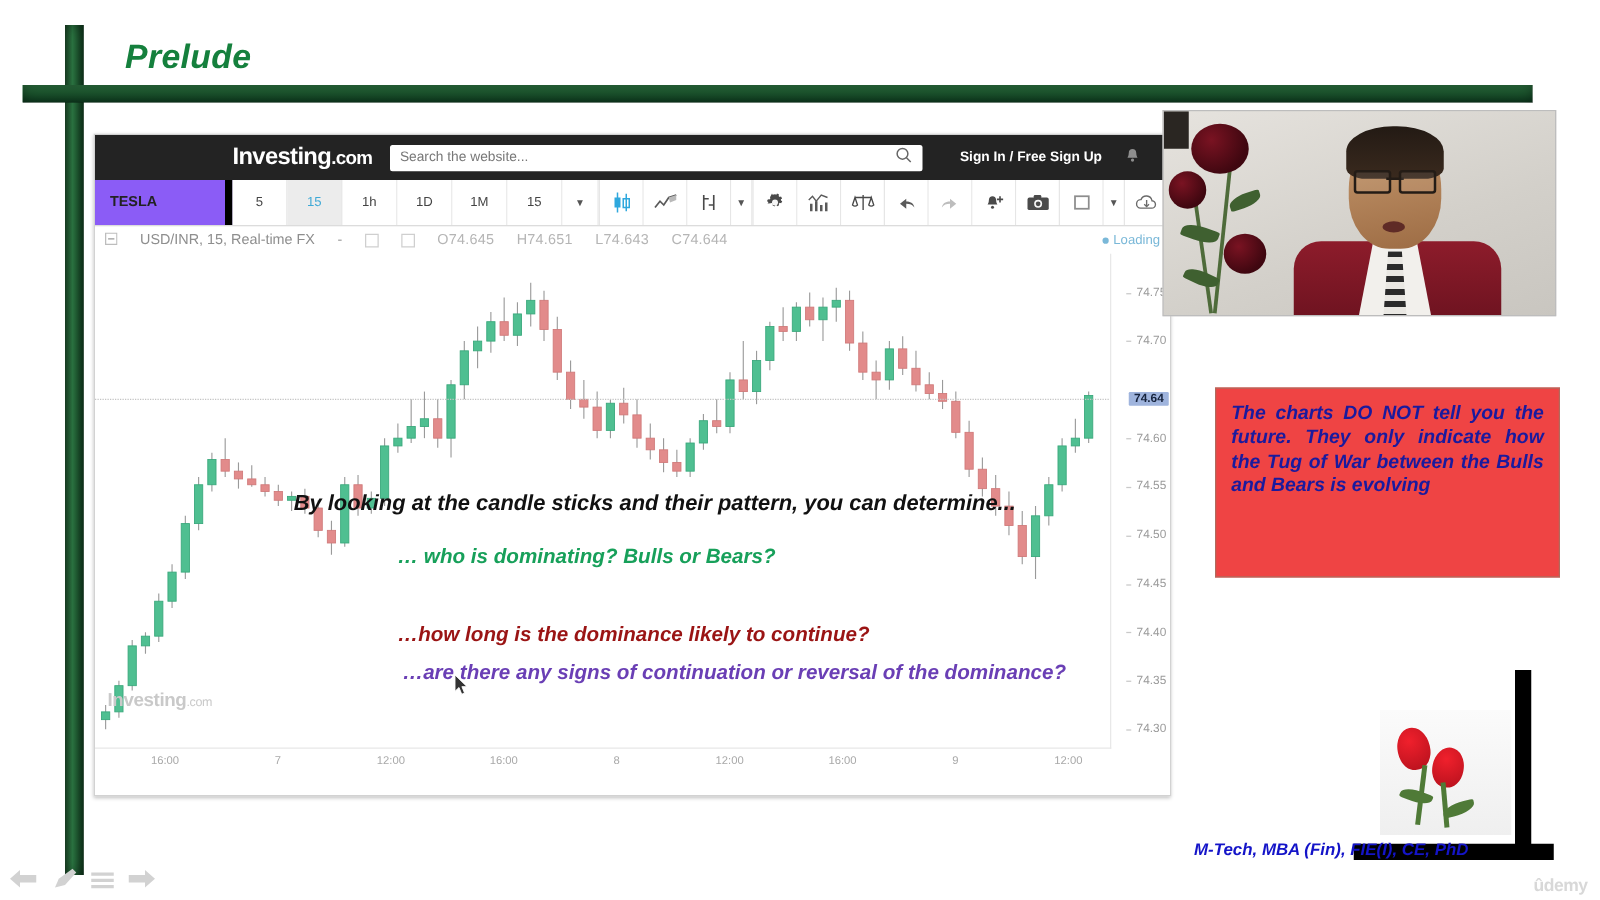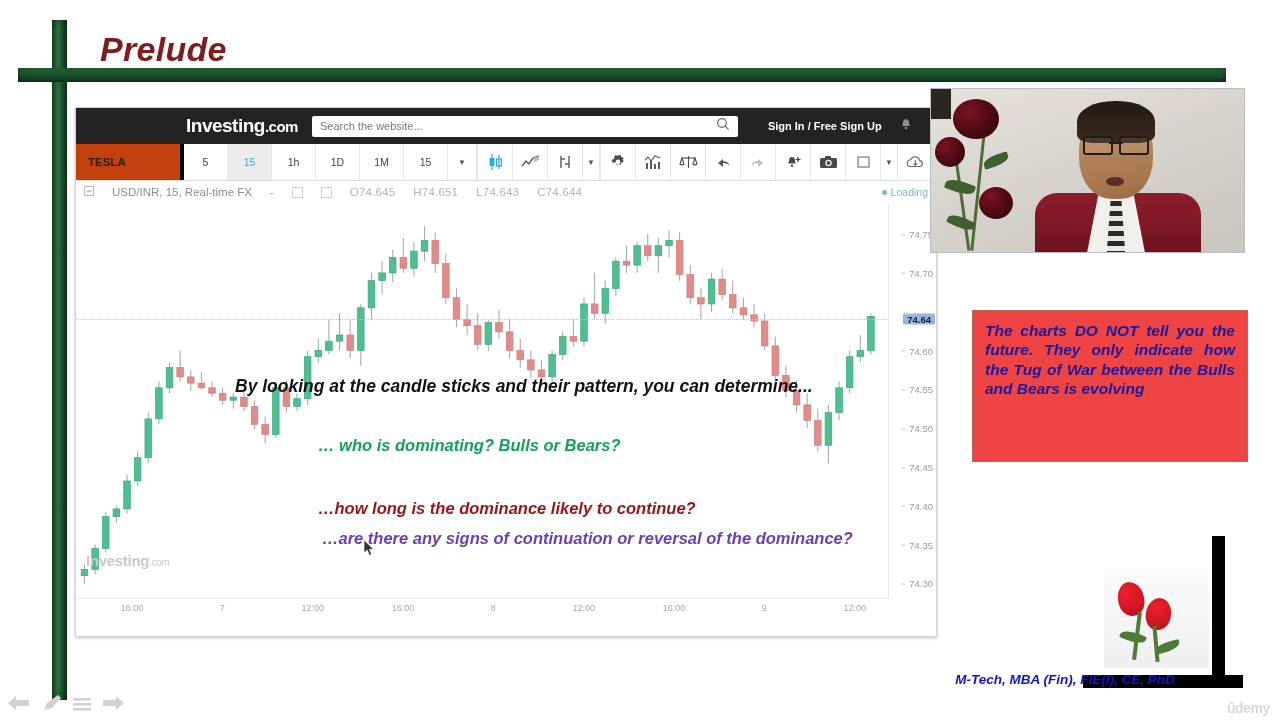--- a/index.html
+++ b/index.html
@@ -9,39 +9,39 @@
   }
   #root{position:absolute;inset:0;}
 
   
   .green-vert{position:absolute;left:52px;top:20px;width:15px;height:680px;
     background:linear-gradient(90deg,#1d4a2a,#2e7d46 40%,#184a28 80%,#0f3a1e);
     box-shadow:inset 0 0 12px rgba(0,0,0,.45);}
   .green-horz{position:absolute;left:18px;top:68px;width:1208px;height:14px;
     background:linear-gradient(180deg,#2b6e3e,#19512b 55%,#0e3a1f);
     box-shadow:inset 0 0 10px rgba(0,0,0,.4);}
-  .slide-title{position:absolute;left:100px;top:30px;font-size:34px;font-weight:bold;
-    font-style:italic;color:#7f1d1d;letter-spacing:.3px;}
+  .slide-title{position:absolute;left:100px;top:30px;font-size:27px;font-weight:bold;
+    font-style:italic;color:#15803d;letter-spacing:.3px;}
 
   
   .win{position:absolute;left:75px;top:107px;width:860px;height:528px;background:#fff;
     border:1px solid #d2d2d2;box-shadow:0 1px 3px rgba(0,0,0,.25);}
   .site-header{height:36px;background:#232323;display:flex;align-items:center;padding:0 10px;}
   .logo{color:#fff;font-size:19px;font-weight:bold;letter-spacing:-.5px;margin-left:100px;}
   .logo .dot{font-size:15px;font-weight:bold;}
   .search-box{flex:0 0 410px;height:21px;background:#fff;border-radius:2px;margin-left:14px;
     display:flex;align-items:center;padding:0 8px;justify-content:space-between;}
   .search-box .ph{font-size:11px;color:#777;}
   .signin{color:#fff;font-size:11px;font-weight:bold;margin-left:30px;white-space:nowrap;}
   .hdr-bell{margin-left:18px;color:#9a9a9a;font-size:13px;}
 
   
   .toolbar{height:36px;background:#f6f6f6;border-bottom:1px solid #dcdcdc;display:flex;align-items:stretch;}
   .tb-sym{display:flex;align-items:center;padding:0 12px;font-size:11.5px;font-weight:bold;color:#222;
-    border-right:4px solid #000000;min-width:80px;background:#c2410c;}
+    border-right:6px solid #000000;min-width:80px;background:#8b5cf6;}
   .tb-btn{display:flex;align-items:center;justify-content:center;min-width:31px;padding:0 6px;
     font-size:10.5px;color:#444;border-right:1px solid #e6e6e6;background:#fff;}
   .tb-btn.active{color:#3fa9d6;background:#ececec;}
   .tb-gap{width:9px;background:#f6f6f6;border-right:1px solid #e6e6e6;}
   .tb-spacer{flex:1;background:#f6f6f6;}
   .tb-icon{display:flex;align-items:center;justify-content:center;min-width:34px;background:#fff;
     border-right:1px solid #e6e6e6;color:#4a4a4a;}
   .tb-icon svg{display:block;}
   .tb-caret{min-width:16px;font-size:8px;color:#555;}
 
@@ -63,21 +63,21 @@
     font-weight:bold;padding:0 4px;transform:translateY(-50%);border-radius:1px;}
   .time-axis{position:absolute;left:0;right:47px;bottom:0;height:22px;border-top:1px solid #e8e8e8;}
   .time-tick{position:absolute;top:4px;font-size:9px;color:#a9a9a9;transform:translateX(-50%);}
   .crosshair-h{position:absolute;left:0;right:0;top:162px;border-top:1px dotted #c4c4c4;}
   .watermark{position:absolute;left:10px;bottom:30px;font-size:15px;font-weight:bold;color:#c9c9c9;letter-spacing:-.3px;}
   .watermark .c{font-size:10px;font-weight:normal;}
 
   
   .overlay{position:absolute;left:0;right:0;top:0;bottom:0;pointer-events:none;}
   .ov-line{position:absolute;font-style:italic;font-weight:bold;white-space:nowrap;}
-  .ov-main{left:235px;top:376px;font-size:17.5px;color:#111;}
+  .ov-main{left:235px;top:392px;font-size:17.5px;color:#111;}
   .ov-b1{left:318px;top:436px;font-size:16.5px;color:#17a05a;}
   .ov-b2{left:320px;top:469px;font-size:16.5px;color:#1414c8;}
   .ov-b3{left:318px;top:499px;font-size:16.5px;color:#9a1414;}
   .ov-b4{left:322px;top:529px;font-size:16.5px;color:#6a3fb5;}
 
   .cursor{position:absolute;left:364px;top:540px;width:12px;height:17px;}
 
   
   .cam{position:absolute;left:930px;top:88px;width:313px;height:163px;overflow:hidden;
     border:1px solid #bdbdbd;background:#d9d7d2;}

